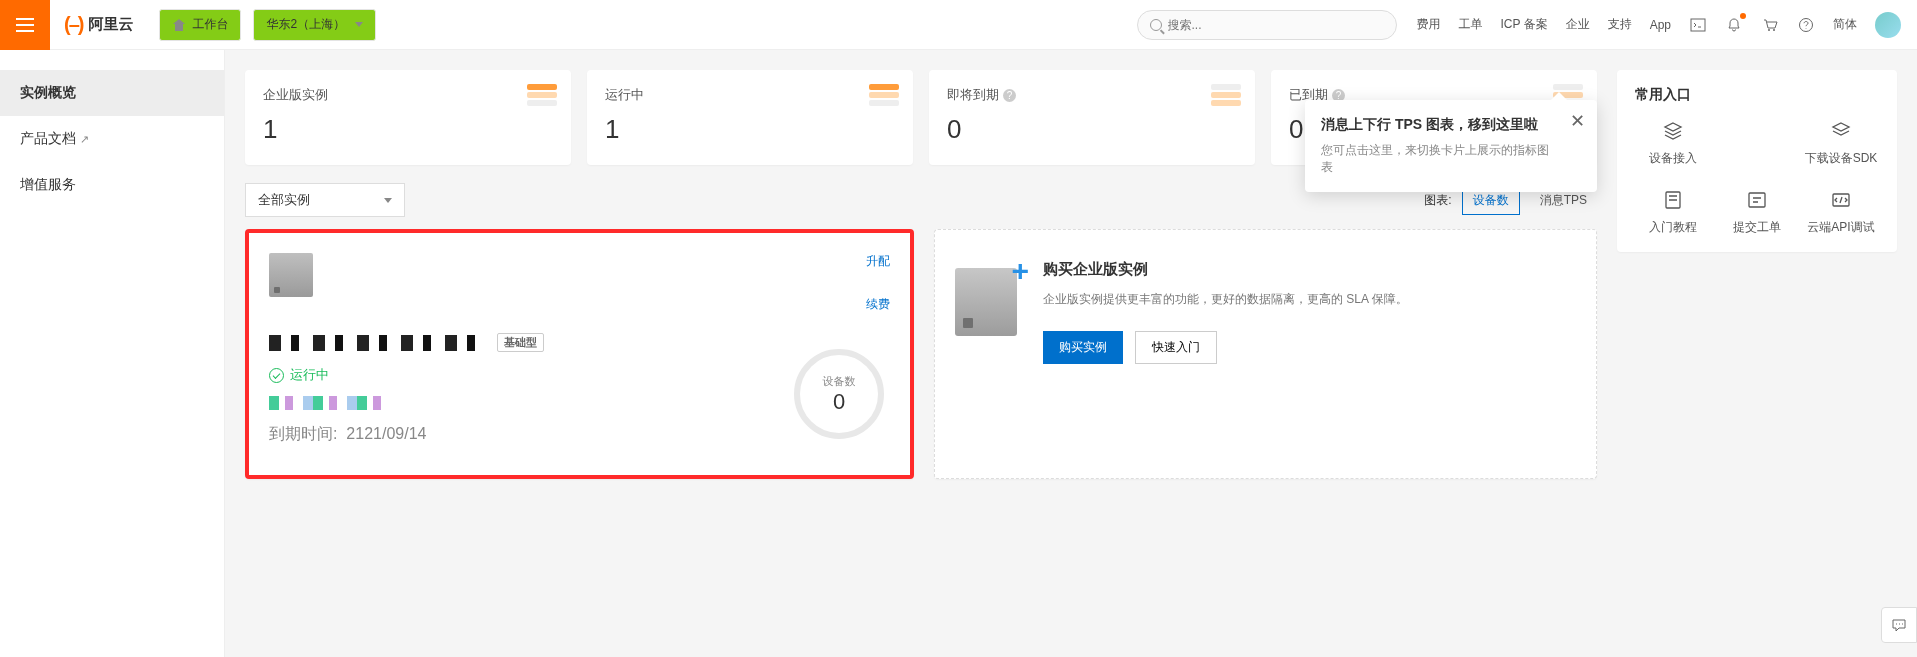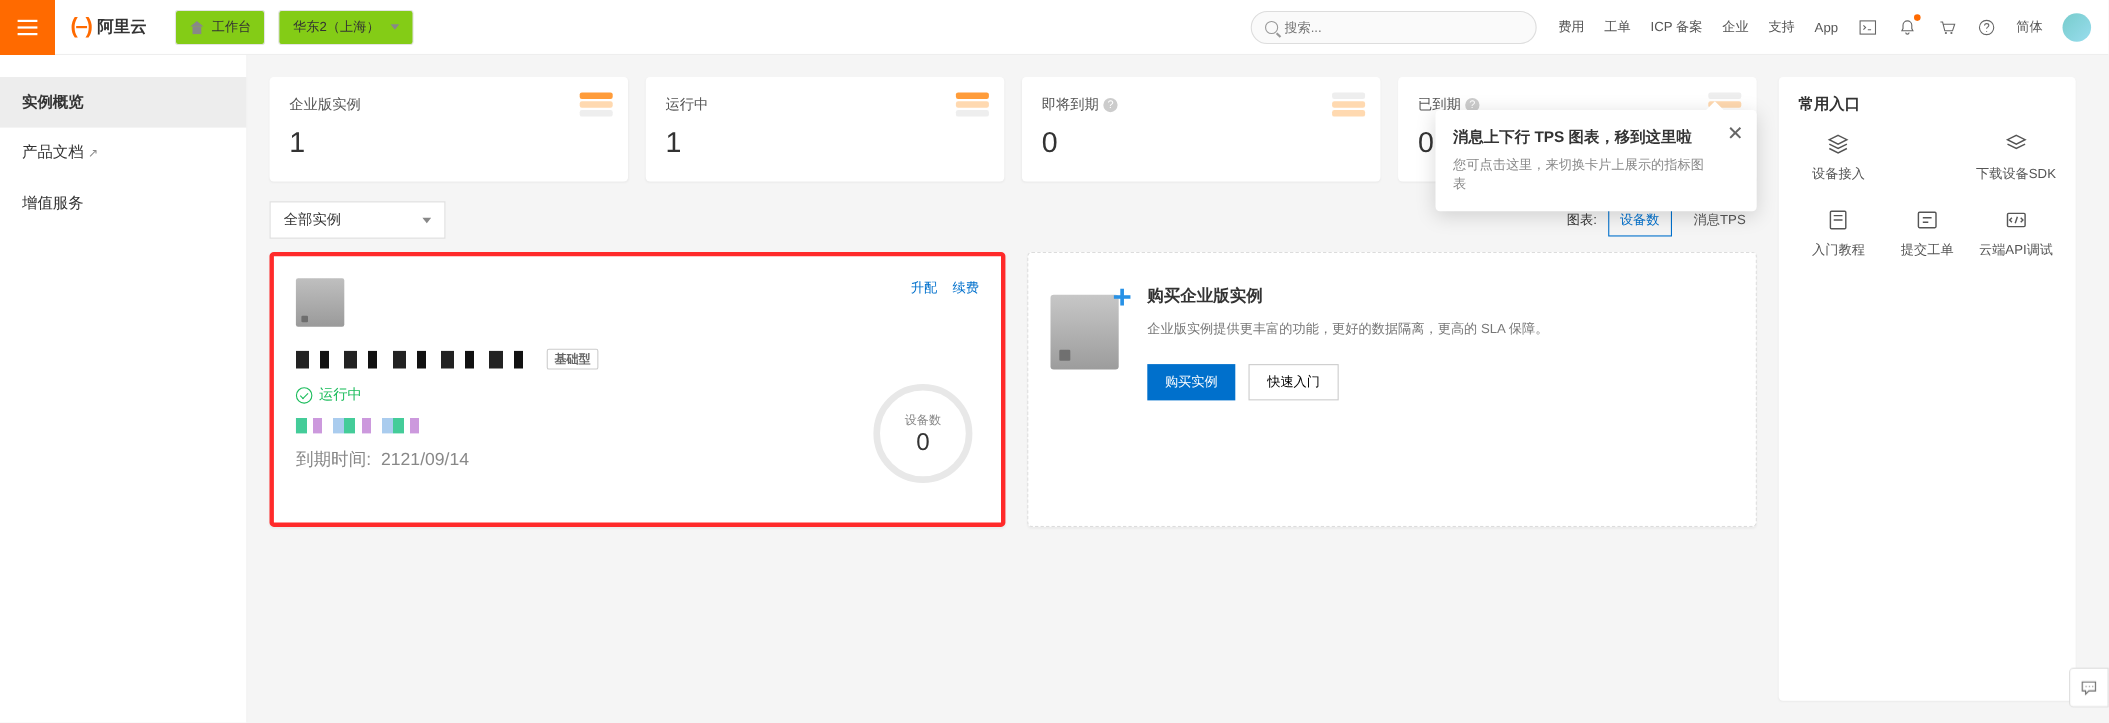--- a/index.html
+++ b/index.html
@@ -27,21 +27,21 @@
   .bell-dot::after{content:"";position:absolute;top:-3px;right:-3px;width:6px;height:6px;background:#ff6a00;border-radius:50%;}
   .avatar { width:26px; height:26px; border-radius:50%; background:linear-gradient(135deg,#7cc,#9de);}
   .layout { display:flex; height:calc(100vh - 50px); }
   aside.sidebar { width:225px; background:#fff; border-right:1px solid #eee; padding-top:20px; }
   .side-title { font-size:16px; font-weight:500; padding:0 20px 20px; }
   .side-item { padding:14px 20px; font-size:14px; cursor:pointer; display:flex; align-items:center; gap:4px;}
   .side-item.active { background:#ededed; font-weight:600; }
   .ext-icn { font-size:11px; color:#888; }
   main.content { flex:1; padding:20px; overflow:auto; display:flex; gap:20px; }
   .main-col { flex:1; min-width:0; }
-  .right-col { width:280px; display:flex; flex-direction:row; gap:18px; }
+  .right-col { width:280px; display:flex; flex-direction:column; gap:18px; }
   .stats-row { display:flex; gap:16px; }
   .stat-card { flex:1; background:#fff; border-radius:4px; padding:16px 18px 20px; position:relative; min-height:90px; box-shadow:0 1px 2px rgba(0,0,0,.04);}
   .stat-label { font-size:13px; color:#555; display:flex; align-items:center; gap:4px;}
   .stat-value { font-size:26px; font-weight:400; margin-top:10px; }
   .help-dot { width:13px; height:13px; border-radius:50%; background:#ccc; color:#fff; font-size:10px; display:inline-flex; align-items:center; justify-content:center;}
   .stack-icn { position:absolute; right:14px; top:14px; width:30px; height:26px; }
   .stack-icn span{position:absolute;left:0;width:30px;height:6px;border-radius:2px;}
   .stack-icn .a{top:0;background:#ff9c3a;}
   .stack-icn .b{top:8px;background:#ffd9b0;}
   .stack-icn .c{top:16px;background:#eee;}
@@ -50,21 +50,21 @@
   .dropdown { width:160px; height:34px; background:#fff; border:1px solid #ddd; display:flex; align-items:center; justify-content:space-between; padding:0 12px; cursor:pointer; font-size:13px;}
   .chart-toggle { margin-left:auto; display:flex; align-items:center; gap:10px; font-size:12px; }
   .tab-btn { padding:5px 10px; cursor:pointer; color:#555; }
   .tab-btn.active { border:1px solid #0070cc; color:#0070cc; }
   .cards-row { display:flex; gap:20px; margin-top:12px; position:relative;}
   .inst-card, .buy-card { flex:1; background:#fff; border-radius:4px; padding:20px; min-height:250px; box-shadow:0 1px 2px rgba(0,0,0,.04); }
   .inst-card { border:4px solid #ff2a2a; position:relative; }
   .inst-head { display:flex; align-items:flex-start; }
   .server-icn { width:44px; height:44px; background:linear-gradient(#bfbfbf,#9a9a9a); border-radius:2px; position:relative;}
   .server-icn::before{content:"";position:absolute;bottom:4px;left:5px;width:6px;height:6px;background:#6e6e6e;border-radius:1px;}
-  .inst-actions { margin-left:auto; display:flex; gap:14px; }
+  .inst-actions { margin-left:auto; display:flex; gap:26px;flex-direction:column; }
   .link-a { color:#0070cc; cursor:pointer; font-size:12px;}
   .inst-name-row { display:flex; align-items:center; margin-top:20px; gap:8px;}
   .blur-block { height:16px; flex:1; background: repeating-linear-gradient(90deg,#222 0 12px,#fff 12px 22px,#111 22px 30px,#fff 30px 44px); filter:blur(.3px); max-width:220px;}
   .tag-chip { border:1px solid #ccc; border-radius:2px; padding:1px 6px; font-size:11px; color:#666;font-weight:bold;}
   .status-row { display:flex; align-items:center; gap:6px; margin-top:14px; color:#1abc5b; font-size:13px;}
   .ok-icn { width:15px; height:15px; border:1.5px solid #1abc5b; border-radius:50%; position:relative;}
   .ok-icn::after{content:"";position:absolute;left:3px;top:4px;width:6px;height:3px;border-left:1.5px solid #1abc5b;border-bottom:1.5px solid #1abc5b;transform:rotate(-45deg);}
   .blur-block.sm { height:14px; max-width:120px; margin-top:12px; background: repeating-linear-gradient(90deg,#4c9 0 10px,#fff 10px 16px,#c9d 16px 24px,#fff 24px 34px,#ace 34px 44px);}
   .expire-row { margin-top:14px; font-size:16px; color:#888; }
   .ring { position:absolute; right:26px; bottom:36px; width:90px; height:90px; border-radius:50%; border:6px solid #e8e8e8; display:flex; flex-direction:column; align-items:center; justify-content:center;}

